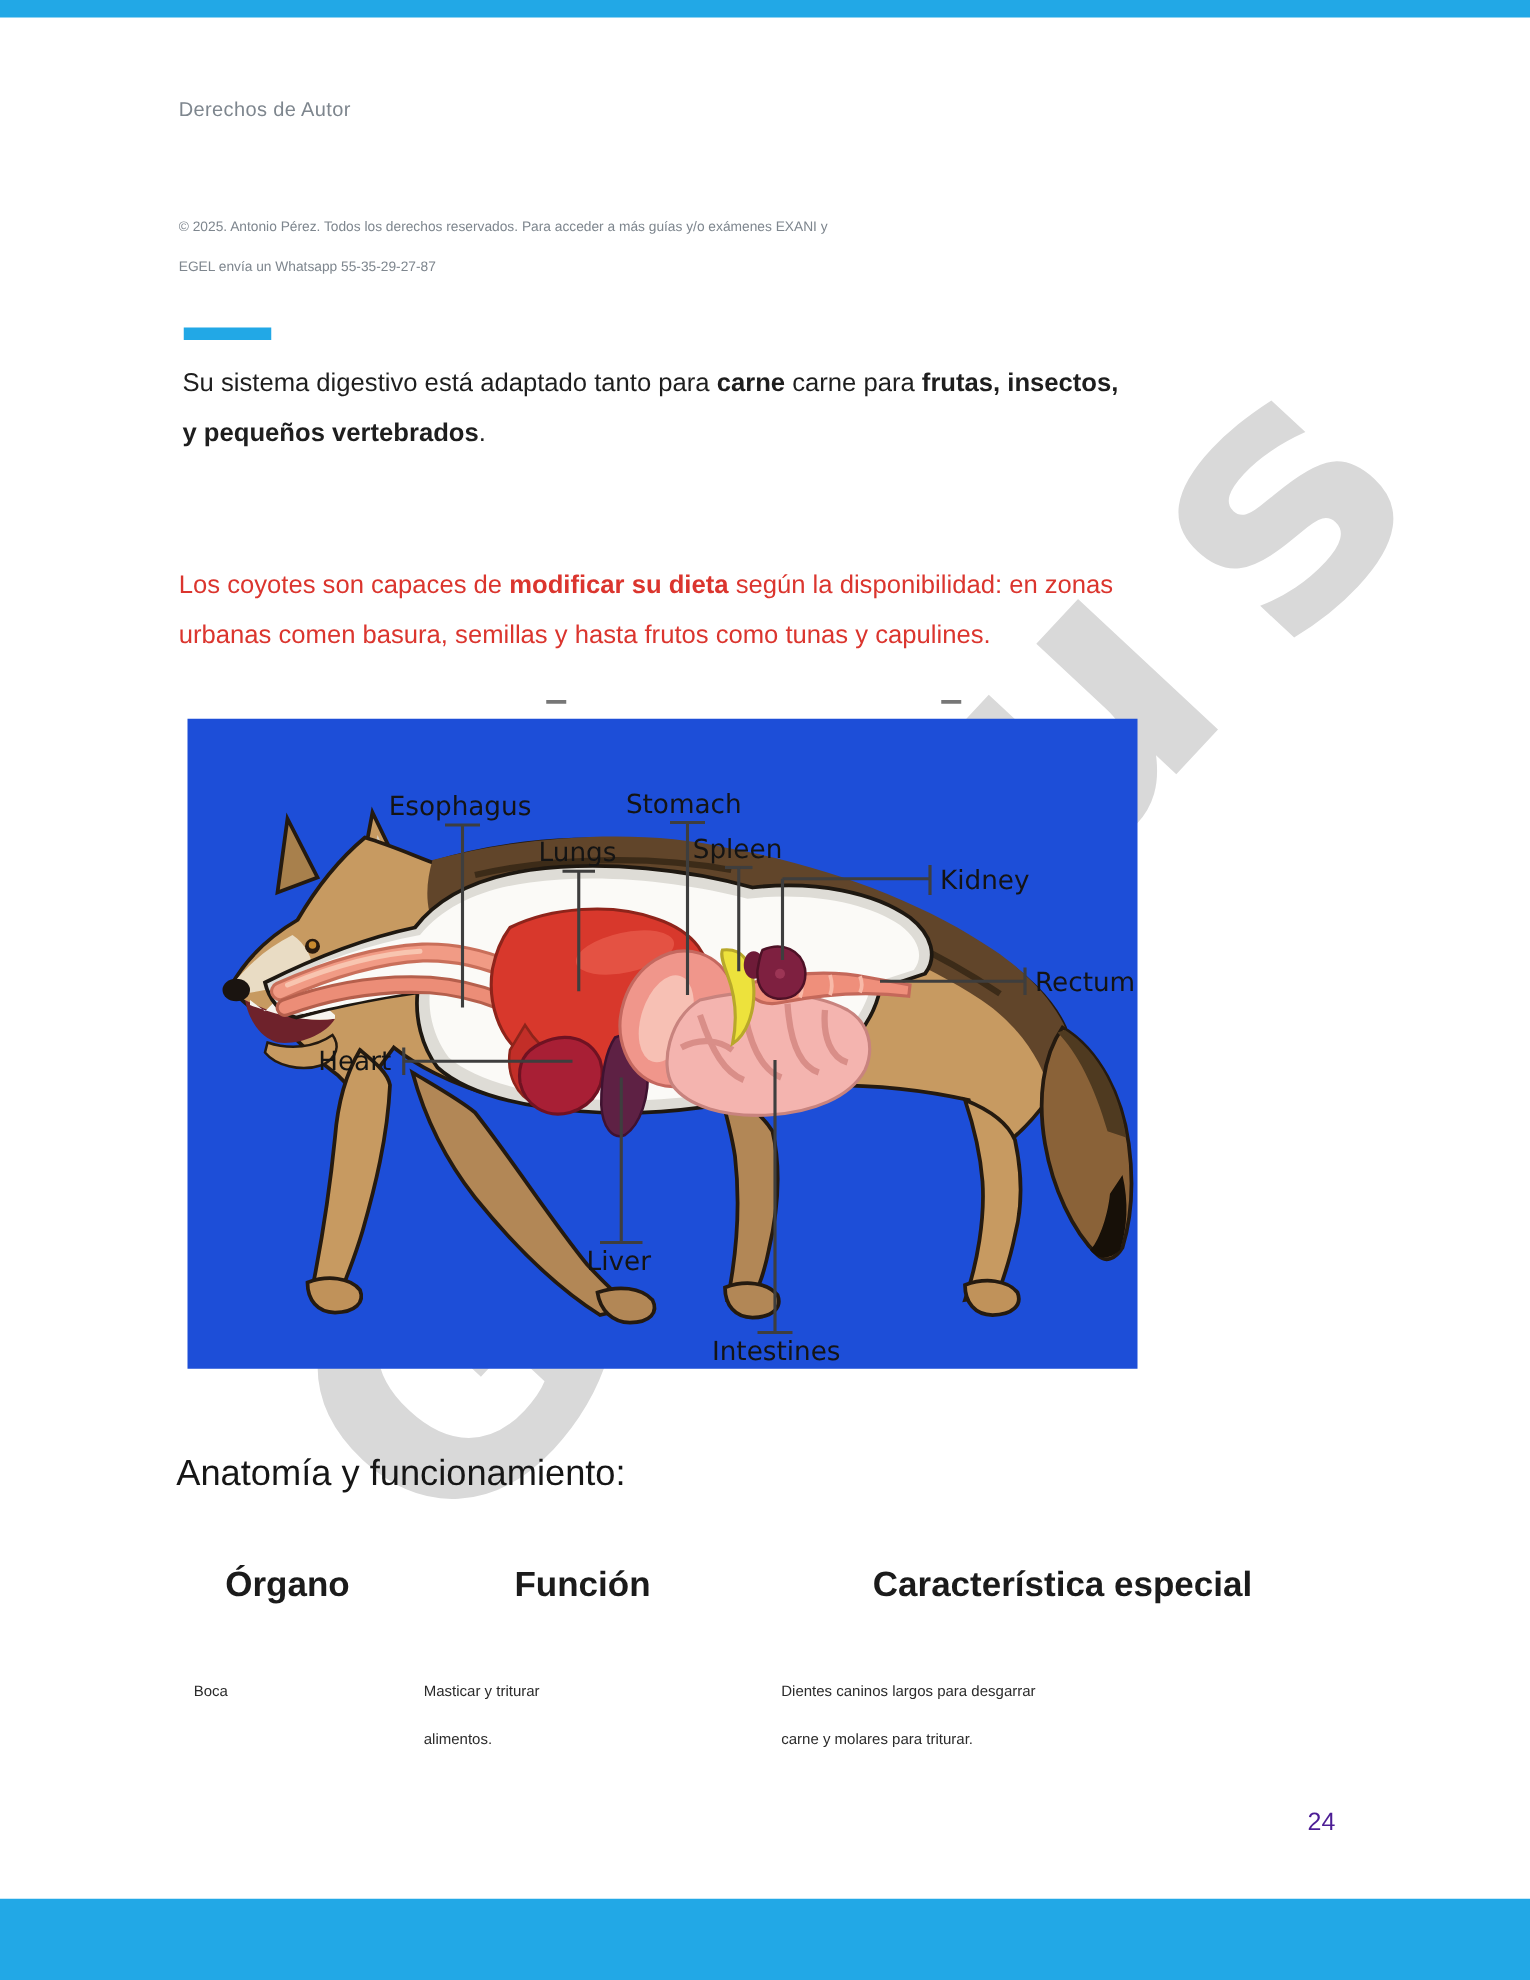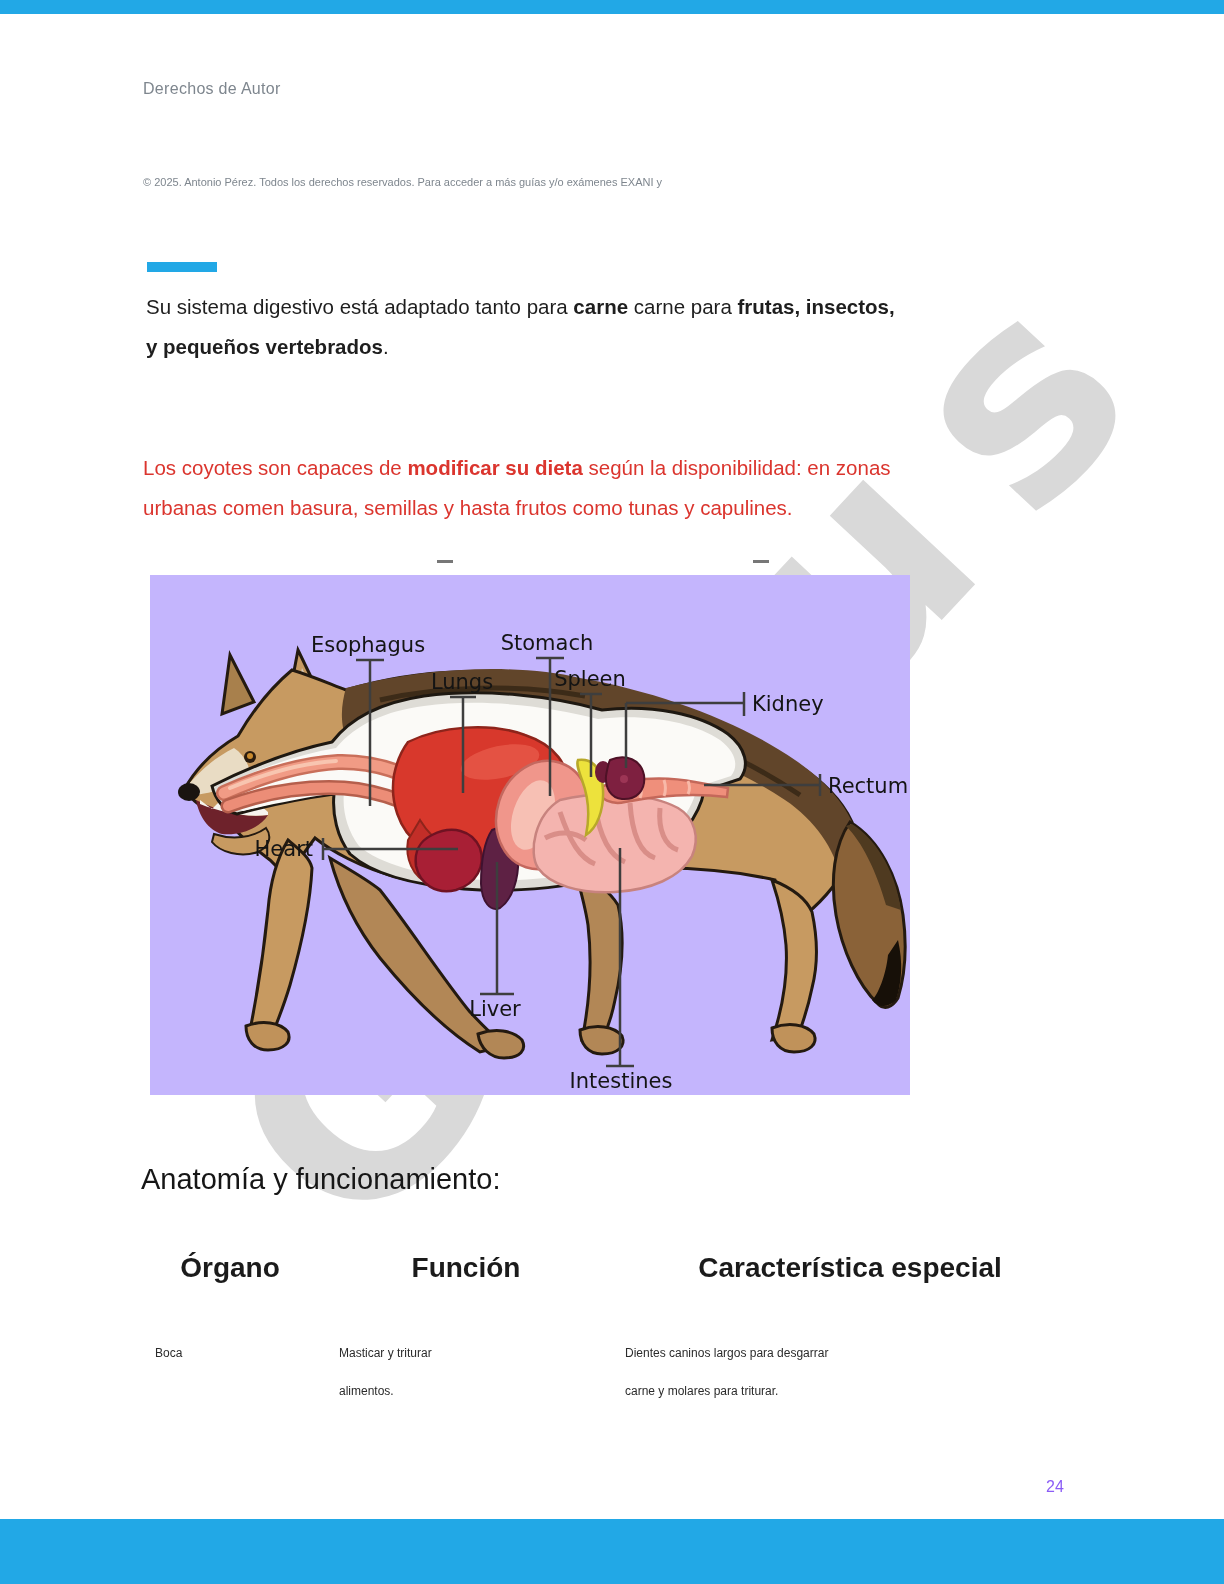--- a/index.html
+++ b/index.html
@@ -34,41 +34,42 @@
   
   .tbl-head,.tbl-row{left:143px;width:942px;display:grid;grid-template-columns:174px 298px 470px;z-index:3;}
   .tbl-head{top:1252px;font-size:28px;font-weight:700;color:#1B1B1B;}
   .tbl-head > div{text-align:center;}
   .tbl-row{top:1334px;font-size:12px;color:#2B2B2B;}
   .tbl-row .cell{line-height:38px;}
   .cell-organo{padding-left:12px;}
   .cell-funcion{padding-left:6px;margin-left:16px;}
   .cell-caract{padding-left:10px;}
 
-  .page-number{left:1046px;top:1478px;font-size:16px;color:#8b5cf6;z-index:3;}
-
-  
-  .diagram-box{left:150px;top:575px;width:760px;height:520px;background:#c4b5fd;z-index:2;}
+  .page-number{left:1046px;top:1447px;font-size:20px;color:#4c1d95;z-index:3;}
+
+  
+  .diagram-box{left:150px;top:575px;width:760px;height:520px;background:#1d4ed8;z-index:2;}
   .diagram-box svg{display:block;}
   .dlabel{font-family:"DejaVu Sans",sans-serif;font-size:21px;fill:#141414;}
 </style>
 </head>
 <body>
 
 <div id="page">
 
   <div class="abs watermark">Gurus</div>
 
   <div class="abs topbar"></div>
   <div class="abs footerbar"></div>
 
   <div class="abs meta-label">Derechos de Autor</div>
 
   <div class="abs copyright">
     <div>© 2025. Antonio Pérez. Todos los derechos reservados. Para acceder a más guías y/o exámenes EXANI y</div>
+    <div>EGEL envía un Whatsapp 55-35-29-27-87</div>
   </div>
 
   <div class="abs divider"></div>
 
   <div class="abs para para1">
     <div><span> Su sistema digestivo está adaptado tanto para </span><b>carne</b><span> carne para </span><b>frutas, insectos,</b></div>
     <div><b>y pequeños vertebrados</b><span>.</span></div>
   </div>
 
   <div class="abs para para2">

